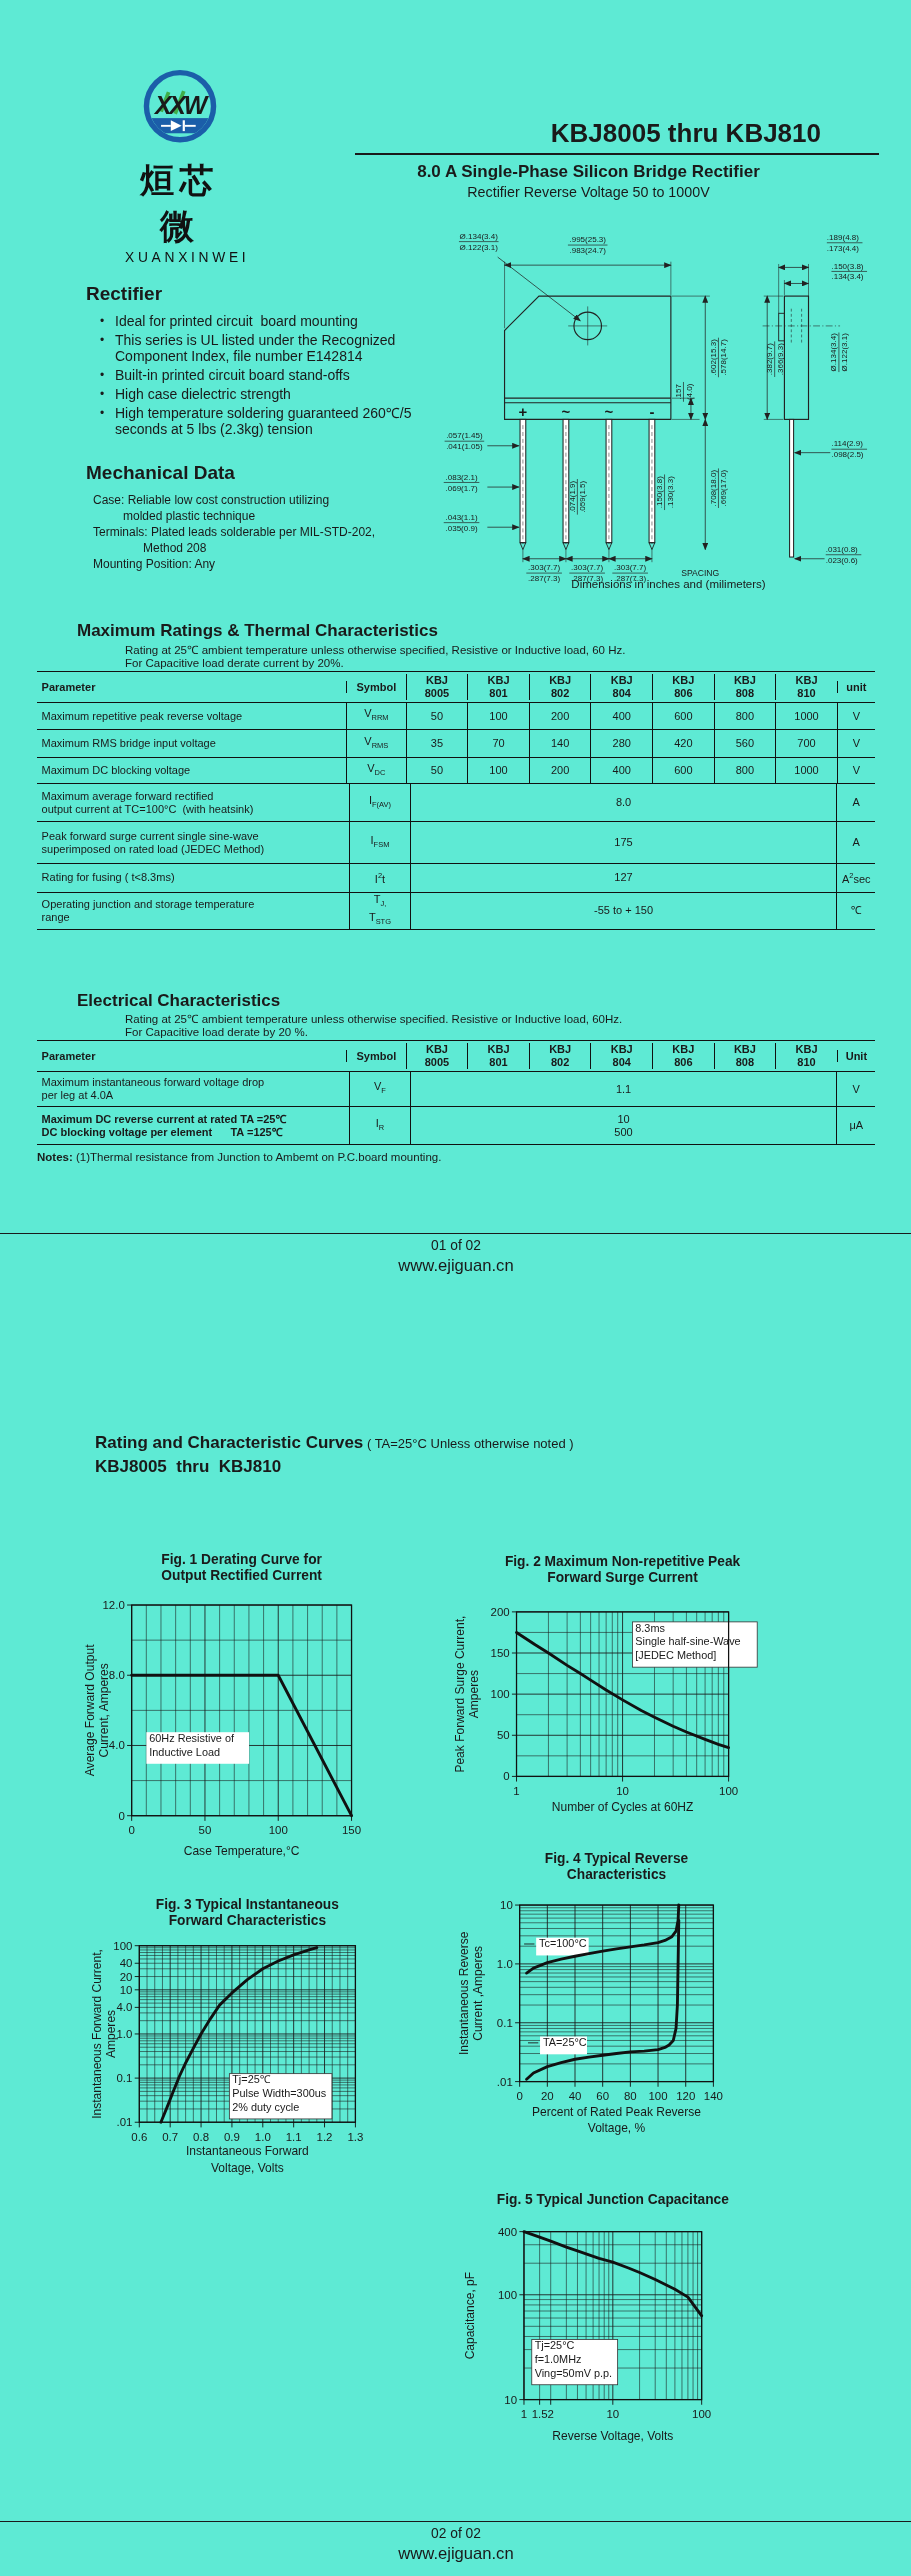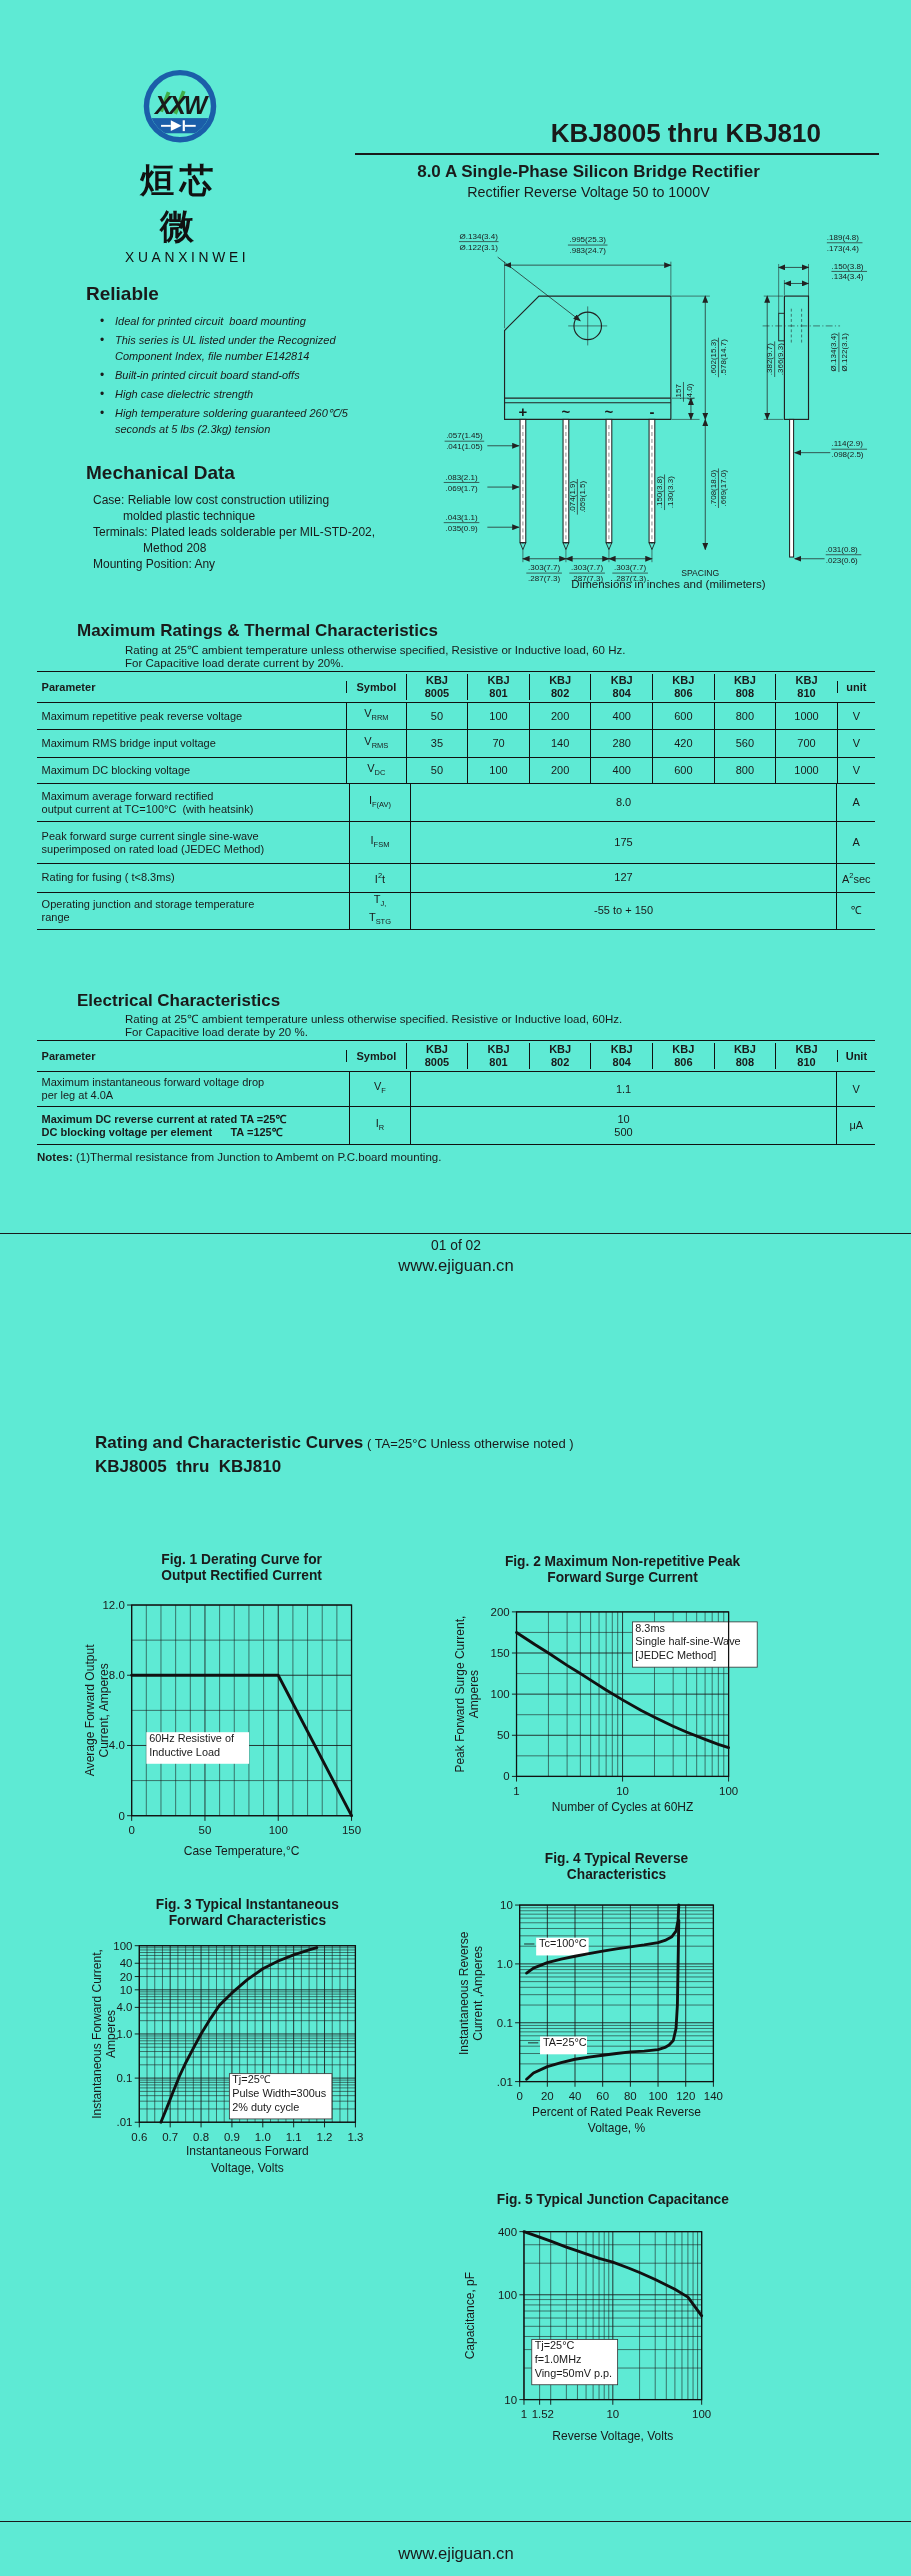--- a/index.html
+++ b/index.html
@@ -16,21 +16,21 @@
   .brand-en{font-size:13.8px;letter-spacing:3.7px;color:#111;font-weight:500;}
   
   .doc-title{font-size:26px;font-weight:bold;text-align:right;}
   .rule{background:#1a1a1a;}
   .doc-sub1{font-size:17px;font-weight:bold;text-align:center;}
   .doc-sub2{font-size:14.3px;text-align:center;}
   
   .sec-h{font-size:19px;font-weight:bold;}
   .feat-item{display:flex;margin-bottom:2.9px;}
   .bullet{width:15px;font-size:12px;line-height:16px;}
-  .feat-text{font-size:11px;line-height:16px;font-style:italic;}
+  .feat-text{font-size:14px;line-height:16px;}
   .mech-line{font-size:12px;line-height:16px;}
   
   .tbl{position:absolute;border-top:1.1px solid #111;border-bottom:1.1px solid #111;}
   .tr{display:flex;border-top:1.1px solid #111;}
   .tr:first-child{border-top:none;align-items:center;}
   .td{border-left:0.9px solid #111;display:flex;align-items:center;justify-content:center;
       text-align:center;font-size:11px;line-height:12.6px;}
   .td.param{border-left:none;justify-content:flex-start;text-align:left;padding-left:4.6px;padding-right:3.4px;}
   .tbl-sub{font-size:11.5px;line-height:13.8px;padding-left:48px;}
   .notes{font-size:11.5px;}
@@ -66,21 +66,21 @@
     </svg>
     <div class="brand-cn">烜芯微</div>
     <div class="brand-en">XUANXINWEI</div>
   </div>
 
   <div class="abs doc-title" style="left:356px;top:118px;width:465px;">KBJ8005 thru KBJ810</div>
   <div class="abs rule" style="left:355px;top:153px;width:524px;height:2.3px;"></div>
   <div class="abs doc-sub1" style="left:356px;top:162px;width:465px;">8.0 A Single-Phase Silicon Bridge Rectifier</div>
   <div class="abs doc-sub2" style="left:356px;top:184px;width:465px;">Rectifier Reverse Voltage 50 to 1000V</div>
 
-  <div class="abs sec-h" style="left:86px;top:283px;">Reliable</div>
+  <div class="abs sec-h" style="left:86px;top:283px;">Rectifier</div>
   <div class="abs" style="left:100px;top:313px;width:344px;">
       <div class="feat-item">
         <div class="bullet">•</div>
         <div class="feat-text">
           <div class="pre">Ideal for printed circuit  board mounting</div>
         </div>
       </div>
       <div class="feat-item">
         <div class="bullet">•</div>
         <div class="feat-text">
@@ -547,20 +547,21 @@
   <div class="abs rule" style="left:0;top:1233px;width:912px;height:1.1px;"></div>
   <div class="abs pg-num" style="left:0;top:1238px;">01 of 02</div>
   <div class="abs site" style="left:0;top:1256px;">www.ejiguan.cn</div>
 
   <div class="abs" style="left:95px;top:1433px;">
     <span class="curves-h b">Rating and  Characteristic Curves</span><span class="curves-cond"> ( TA=25°C Unless otherwise noted )</span>
   </div>
   <div class="abs curves-h b pre" style="left:95px;top:1457px;">KBJ8005  thru  KBJ810</div>
 
   <div class="abs rule" style="left:0;top:2521px;width:912px;height:1.1px;"></div>
+  <div class="abs pg-num" style="left:0;top:2526px;">02 of 02</div>
   <div class="abs site" style="left:0;top:2544px;">www.ejiguan.cn</div>
 
 <div class="abs" style="left: 80px; top: 1543px;"><svg width="310" height="333" viewBox="0 0 540 580">
         <line x1="90" y1="108" x2="90" y2="475" stroke="#1a1a1a" stroke-width="1.5"></line>
         <line x1="115.53333333333333" y1="108" x2="115.53333333333333" y2="475" stroke="#1a1a1a" stroke-width="1"></line>
         <line x1="141.06666666666666" y1="108" x2="141.06666666666666" y2="475" stroke="#1a1a1a" stroke-width="1"></line>
         <line x1="166.60000000000002" y1="108" x2="166.60000000000002" y2="475" stroke="#1a1a1a" stroke-width="1"></line>
         <line x1="192.13333333333333" y1="108" x2="192.13333333333333" y2="475" stroke="#1a1a1a" stroke-width="1"></line>
         <line x1="217.66666666666666" y1="108" x2="217.66666666666666" y2="475" stroke="#1a1a1a" stroke-width="1.5"></line>
         <line x1="243.20000000000002" y1="108" x2="243.20000000000002" y2="475" stroke="#1a1a1a" stroke-width="1"></line>

